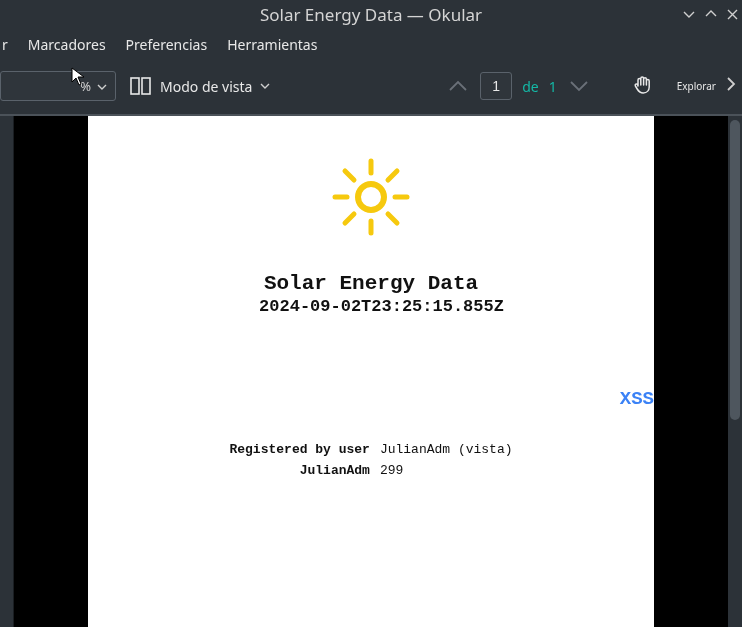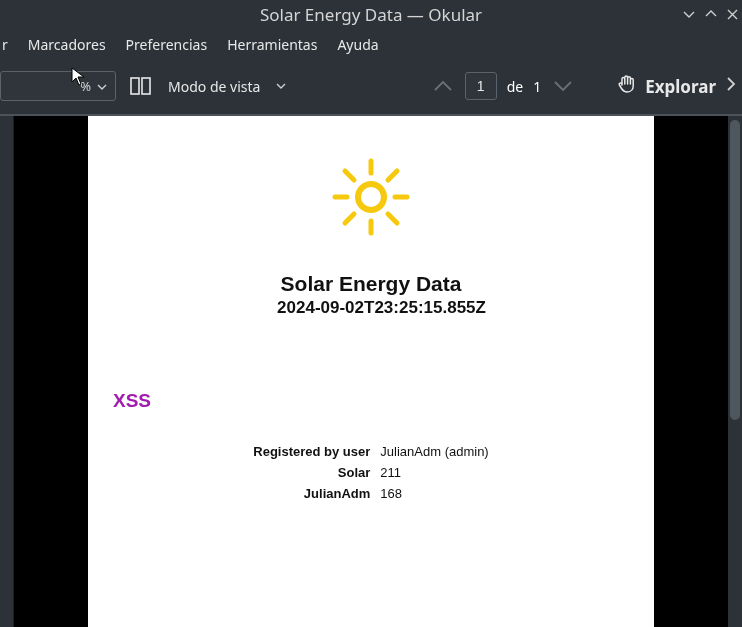--- a/index.html
+++ b/index.html
@@ -55,48 +55,48 @@
     border: 1px solid #5a626b;
     background: #2f353b;
     border-radius: 3px;
     display: flex; align-items: center; justify-content: flex-end;
     padding: 0 8px;
     margin-left: 0;
   }
   .zoom-combo .chev { font-size: 11px; color: #cfcfcf; }
   .zoom-combo .pct { flex:1; color:#d0d0d0; font-size:13px; text-align:right; padding-right:6px; overflow:hidden; }
   .viewmode {
-    display: flex; align-items: center; gap: 16px;
+    display: flex; align-items: center; gap: 8px;
     font-size: 14px; color: #e8e8e8;
     cursor: pointer;
   }
   .viewmode svg { display:block; }
   .nav-group {
     margin-left: auto;
     display: flex; align-items: center; gap: 10px;
   }
   .nav-arrow { width:24px; height:24px; display:flex; align-items:center; justify-content:center; }
   .nav-arrow svg { display:block; }
   .page-input {
     width: 32px; height: 28px;
     border: 1px solid #5a626b;
     background: #2f353b;
     color: #e8e8e8;
     text-align: center;
     font-size: 14px;
     border-radius: 3px;
   }
-  .page-of { font-size:14px; color:#ffffff; display:flex; gap:10px; align-items:flex-start;}
+  .page-of { font-size:14px; color:#14b8a6; display:flex; gap:10px; align-items:flex-start;}
   .right-group {
     display:flex; align-items:center; gap:10px;
     margin-left: 28px;
   }
   .explore {
-    display:flex; align-items:center; gap:8px;
-    font-size:17px; cursor:pointer;font-weight:bold;
+    display:flex; align-items:center; gap:24px;
+    font-size:10px; cursor:pointer;
   }
   .chev-right { font-size:16px; color:#cfcfcf; cursor:pointer; }
 
   .doc-area {
     position: relative;
     height: calc(627px - 28px - 32px - 56px);
     background: #000;
     display:flex;
     justify-content:center;
     overflow:hidden;
@@ -118,44 +118,44 @@
     background:#4e565e; border-radius:5px;
   }
   .page {
     width: 566px;
     background:#fff;
     color:#000;
     margin-top:0;
     height: 100%;
     box-shadow: 0 0 0 1px rgba(0,0,0,0.3);
     padding-top: 30px;
-    font-family: Liberation Sans, sans-serif;
+    font-family: Liberation Mono, monospace;
   }
   .sun-wrap { display:flex; justify-content:center; margin-top:8px; }
   .doc-title {
     text-align:center;
     font-weight:700;
     margin-top: 32px;
     font-size: 21px;
     color:#111;
   }
   .doc-ts {
     text-align:center;
     font-weight:700;
     font-size: 17px;
     color:#111;
     margin-top:2px;
     padding-left:21px;
   }
   .section-title {
-    text-align:left;
+    text-align:right;
     font-weight:700;
     font-size:19px;
     margin-top: 72px;
-    color:#a21caf;
+    color:#3b82f6;
     margin-left:25px;
   }
   .kv-table {
     margin: 28px auto 0;
     font-size: 13px;
     color:#111;
   }
   .kv-table td { padding: 2px 4px; vertical-align: top; }
   .kv-table td.k { text-align:right; font-weight:700; }
   .kv-table td.v { text-align:left; }
@@ -190,21 +190,20 @@
         </svg>
     </span>
   </div>
 </div>
 
 <div class="menubar">
   <div class="menu-item cut">r</div>
   <div class="menu-item">Marcadores</div>
   <div class="menu-item">Preferencias</div>
   <div class="menu-item">Herramientas</div>
-  <div class="menu-item">Ayuda</div>
 </div>
 
 <div class="toolbar">
   <div class="zoom-combo">
     <span class="pct">%</span>
     <span class="chev">
       <svg width="10" height="7" viewBox="0 0 10 7">
           <path d="M1 1 L5 5 L9 1" stroke="#cfcfcf" stroke-width="1.4" fill="none"></path>
         </svg>
     </span>
@@ -280,29 +279,25 @@
       </svg>
     </div>
     <div class="doc-title">Solar Energy Data</div>
     <div class="doc-ts">2024-09-02T23:25:15.855Z</div>
     <div class="section-title">XSS</div>
 
     <table class="kv-table">
       <tbody>
           <tr>
         <td class="k">Registered by user</td>
-        <td class="v">JulianAdm (admin)</td>
-      </tr>
-      <tr>
-        <td class="k">Solar</td>
-        <td class="v">211</td>
+        <td class="v">JulianAdm (vista)</td>
       </tr>
       <tr>
         <td class="k">JulianAdm</td>
-        <td class="v">168</td>
+        <td class="v">299</td>
       </tr>
     </tbody>
       </table>
   </div>
 
   <div class="scrollbar">
     <div class="thumb"></div>
   </div>
 </div>
 

